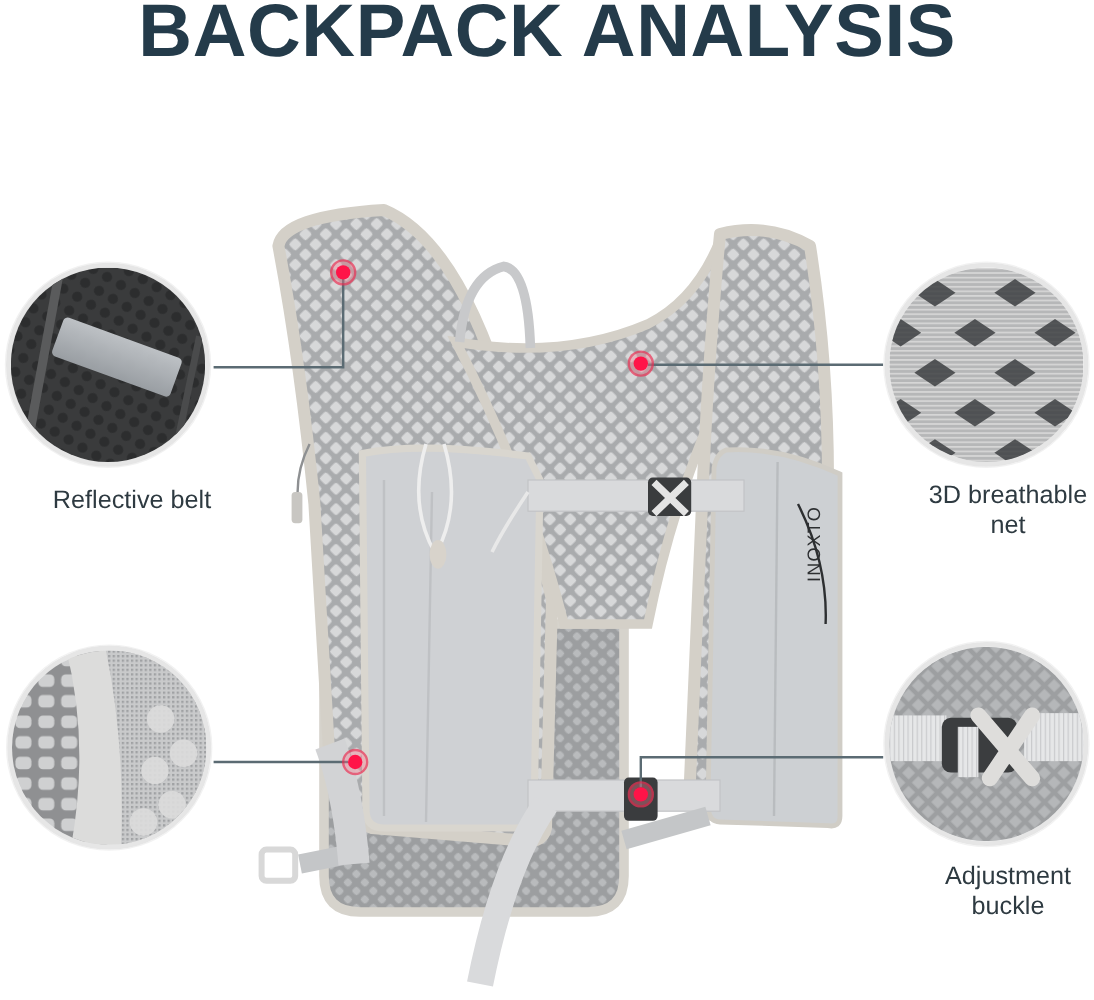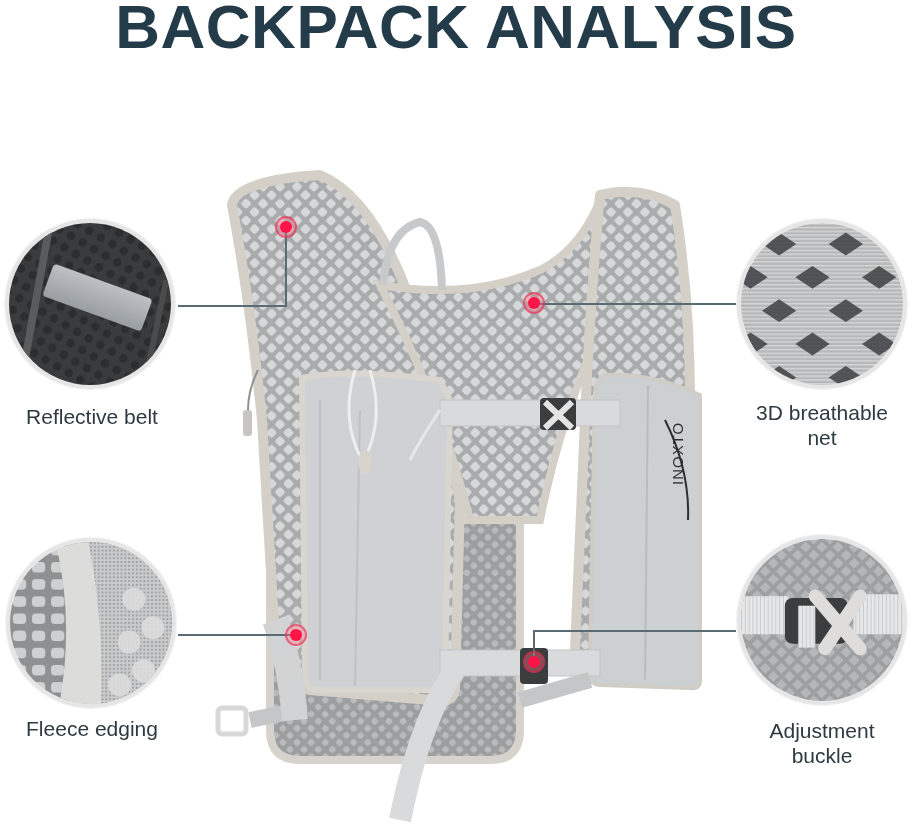--- a/index.html
+++ b/index.html
@@ -7,21 +7,21 @@
          font-family:"Liberation Sans", "DejaVu Sans", sans-serif; }
   .title { position:absolute; left:0; top:-8px; width:912px; text-align:center;
            font-family:"Liberation Sans", sans-serif; font-weight:bold;
            font-size:62px; letter-spacing:0.5px; line-height:70px; margin:0; }
   .stage { position:absolute; left:0; top:0; width:912px; height:833px; }
   .zoom-circle { position:absolute; width:170px; height:170px; border-radius:50%;
                  border:4px solid #e6e6e6; box-sizing:border-box; overflow:hidden;
                  box-shadow:0 0 0 1px #f2f2f2; }
   .zoom-circle svg { width:100%; height:100%; display:block; }
   .label { position:absolute; text-align:center; font-size:21px; line-height:25px;
-           color:#2e3a41; font-family:"Liberation Sans", sans-serif; }
+           color:#2e3a41; font-family:"Liberation Sans", sans-serif;margin-left:18px; }
   .marker { position:absolute; width:22px; height:22px; border-radius:50%;
             box-sizing:border-box; border:2px solid rgba(230,30,70,0.55);
             background:rgba(255,120,140,0.35); transform:translate(-50%,-50%); }
   .marker::after { content:""; position:absolute; left:3px; top:3px; width:12px; height:12px;
                    border-radius:50%; background:#ff1448; }
 </style>
 </head>
 <body>
 
 <h1 class="title" style="color: rgb(36, 59, 74);">BACKPACK ANALYSIS</h1>
@@ -182,20 +182,17 @@
     </svg>
   </div>
 
   <div class="label" style="left:0;top:404px;width:184px;">
     <div>Reflective belt</div>
   </div>
   <div class="label" style="left:722px;top:400px;width:200px;">
     <div>3D breathable</div>
     <div>net</div>
   </div>
-  <div class="label" style="left:0;top:716px;width:184px;">
-    <div>Fleece edging</div>
-  </div>
   <div class="label" style="left:722px;top:718px;width:200px;">
     <div>Adjustment</div>
     <div>buckle</div>
   </div>
 </div>
 
 </body></html>

